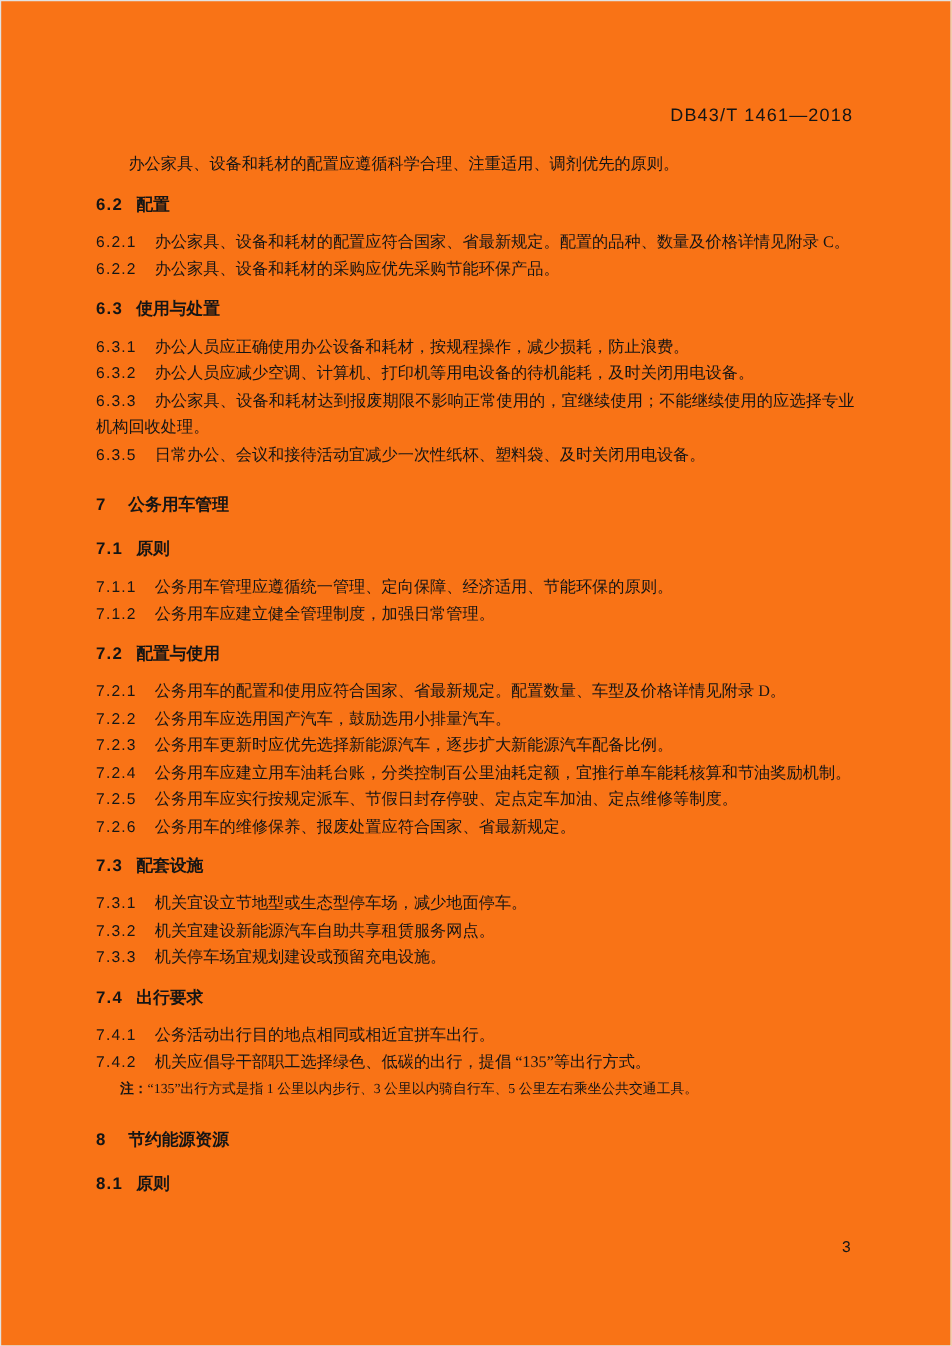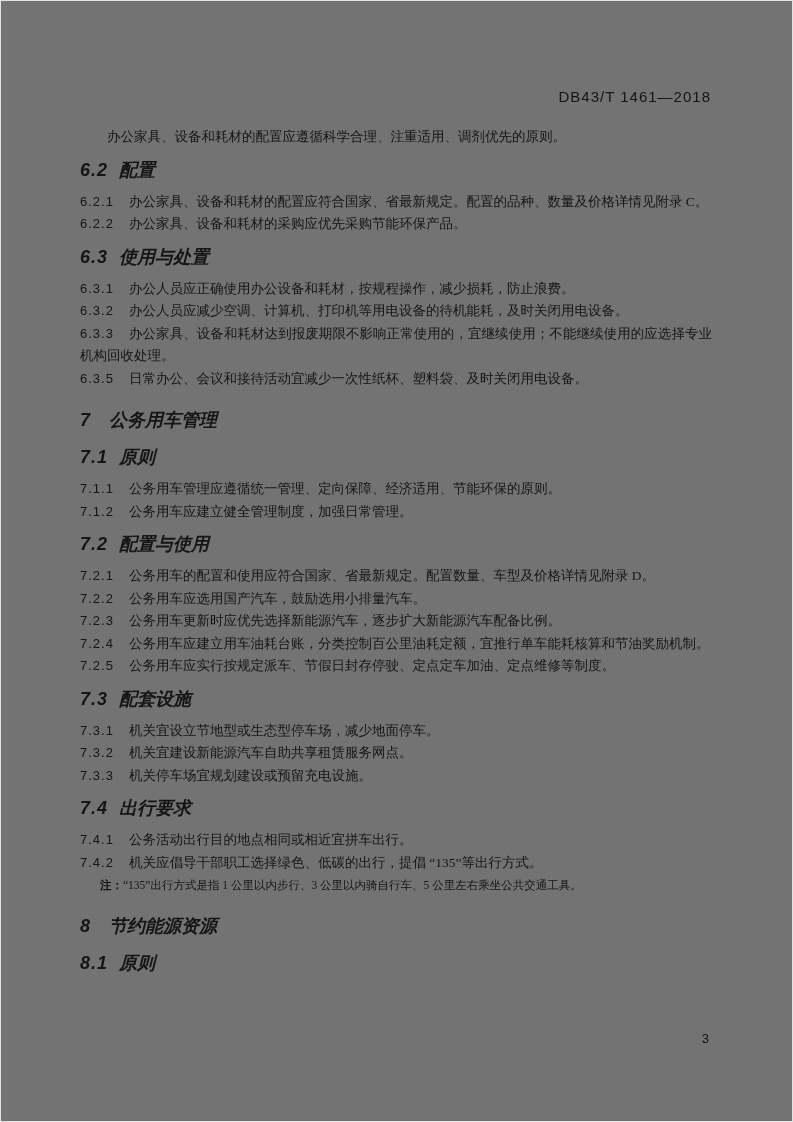--- a/index.html
+++ b/index.html
@@ -1,20 +1,20 @@
 <!DOCTYPE html>
 <html lang="zh"><head>
 <meta charset="utf-8">
 <style>
   html, body { margin: 0; padding: 0; background: #ffffff; }
   .page {
     position: relative;
     width: 793px;
     height: 1122px;
-    background: #737373;
+    background: #f97316;
     box-shadow: inset 0 0 0 1px #e2e2e2;
     overflow: hidden;
     font-family: "Liberation Serif", serif;
     color: #151515;
   }
   .doc-header {
     position: absolute;
     top: 88px;
     left: 80px;
     right: 82px;
@@ -45,23 +45,22 @@
   .clause .num {
     font-family: "Liberation Sans", sans-serif;
     font-size: 13px;
     letter-spacing: 1px;
     margin-right: 15px;
     white-space: nowrap;
   }
   .h1, .h2 {
     font-family: "Liberation Sans", sans-serif;
     font-weight: bold;
-    font-size: 18px;
+    font-size: 14px;
     line-height: 19px;
-    font-style: italic;
   }
   .h1 { margin: 21px 0 18px; }
   .h2 { margin: 12px 0 11px; }
   .h1 .num { margin-right: 18px; letter-spacing: 1px; }
   .h2 .num { margin-right: 11px; letter-spacing: 1px; }
   .note {
     font-size: 11.5px;
     line-height: 21px;
     padding-left: 20px;
     margin: 1px 0;
@@ -97,20 +96,21 @@
       <div class="h1"><span class="num">7</span><span class="txt">公务用车管理</span></div>
       <div class="h2"><span class="num">7.1</span><span class="txt">原则</span></div>
       <div class="clause"><span class="num">7.1.1</span><span class="txt">公务用车管理应遵循统一管理、定向保障、经济适用、节能环保的原则。</span></div>
       <div class="clause"><span class="num">7.1.2</span><span class="txt">公务用车应建立健全管理制度，加强日常管理。</span></div>
       <div class="h2"><span class="num">7.2</span><span class="txt">配置与使用</span></div>
       <div class="clause"><span class="num">7.2.1</span><span class="txt">公务用车的配置和使用应符合国家、省最新规定。配置数量、车型及价格详情见附录 D。</span></div>
       <div class="clause"><span class="num">7.2.2</span><span class="txt">公务用车应选用国产汽车，鼓励选用小排量汽车。</span></div>
       <div class="clause"><span class="num">7.2.3</span><span class="txt">公务用车更新时应优先选择新能源汽车，逐步扩大新能源汽车配备比例。</span></div>
       <div class="clause"><span class="num">7.2.4</span><span class="txt">公务用车应建立用车油耗台账，分类控制百公里油耗定额，宜推行单车能耗核算和节油奖励机制。</span></div>
       <div class="clause"><span class="num">7.2.5</span><span class="txt">公务用车应实行按规定派车、节假日封存停驶、定点定车加油、定点维修等制度。</span></div>
+      <div class="clause"><span class="num">7.2.6</span><span class="txt">公务用车的维修保养、报废处置应符合国家、省最新规定。</span></div>
       <div class="h2"><span class="num">7.3</span><span class="txt">配套设施</span></div>
       <div class="clause"><span class="num">7.3.1</span><span class="txt">机关宜设立节地型或生态型停车场，减少地面停车。</span></div>
       <div class="clause"><span class="num">7.3.2</span><span class="txt">机关宜建设新能源汽车自助共享租赁服务网点。</span></div>
       <div class="clause"><span class="num">7.3.3</span><span class="txt">机关停车场宜规划建设或预留充电设施。</span></div>
       <div class="h2"><span class="num">7.4</span><span class="txt">出行要求</span></div>
       <div class="clause"><span class="num">7.4.1</span><span class="txt">公务活动出行目的地点相同或相近宜拼车出行。</span></div>
       <div class="clause"><span class="num">7.4.2</span><span class="txt">机关应倡导干部职工选择绿色、低碳的出行，提倡 “135”等出行方式。</span></div>
       <div class="note"><span class="label">注：</span><span class="txt">“135”出行方式是指 1 公里以内步行、3 公里以内骑自行车、5 公里左右乘坐公共交通工具。</span></div>
       <div class="h1"><span class="num">8</span><span class="txt">节约能源资源</span></div>
       <div class="h2"><span class="num">8.1</span><span class="txt">原则</span></div>

